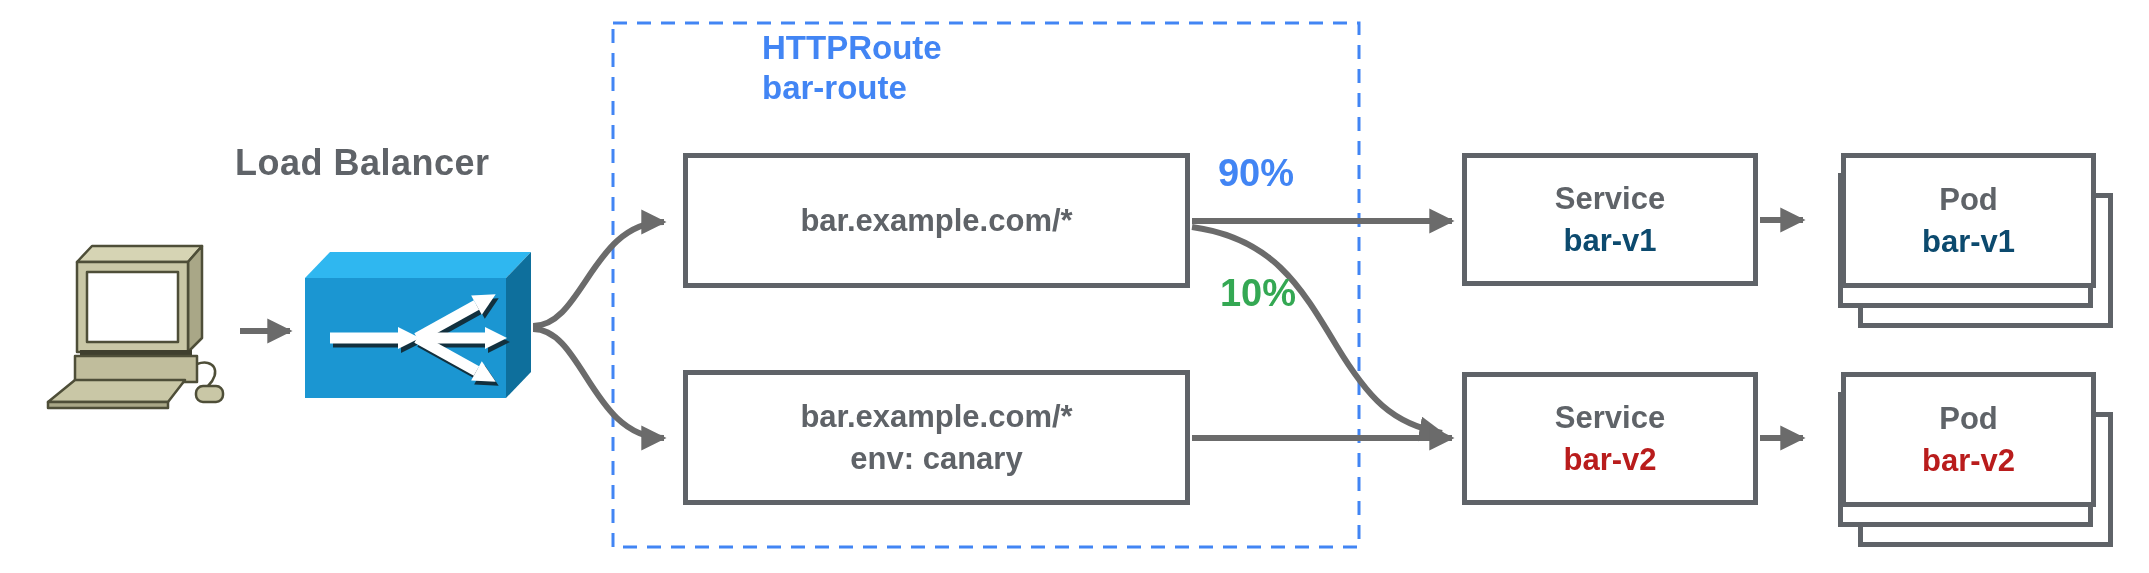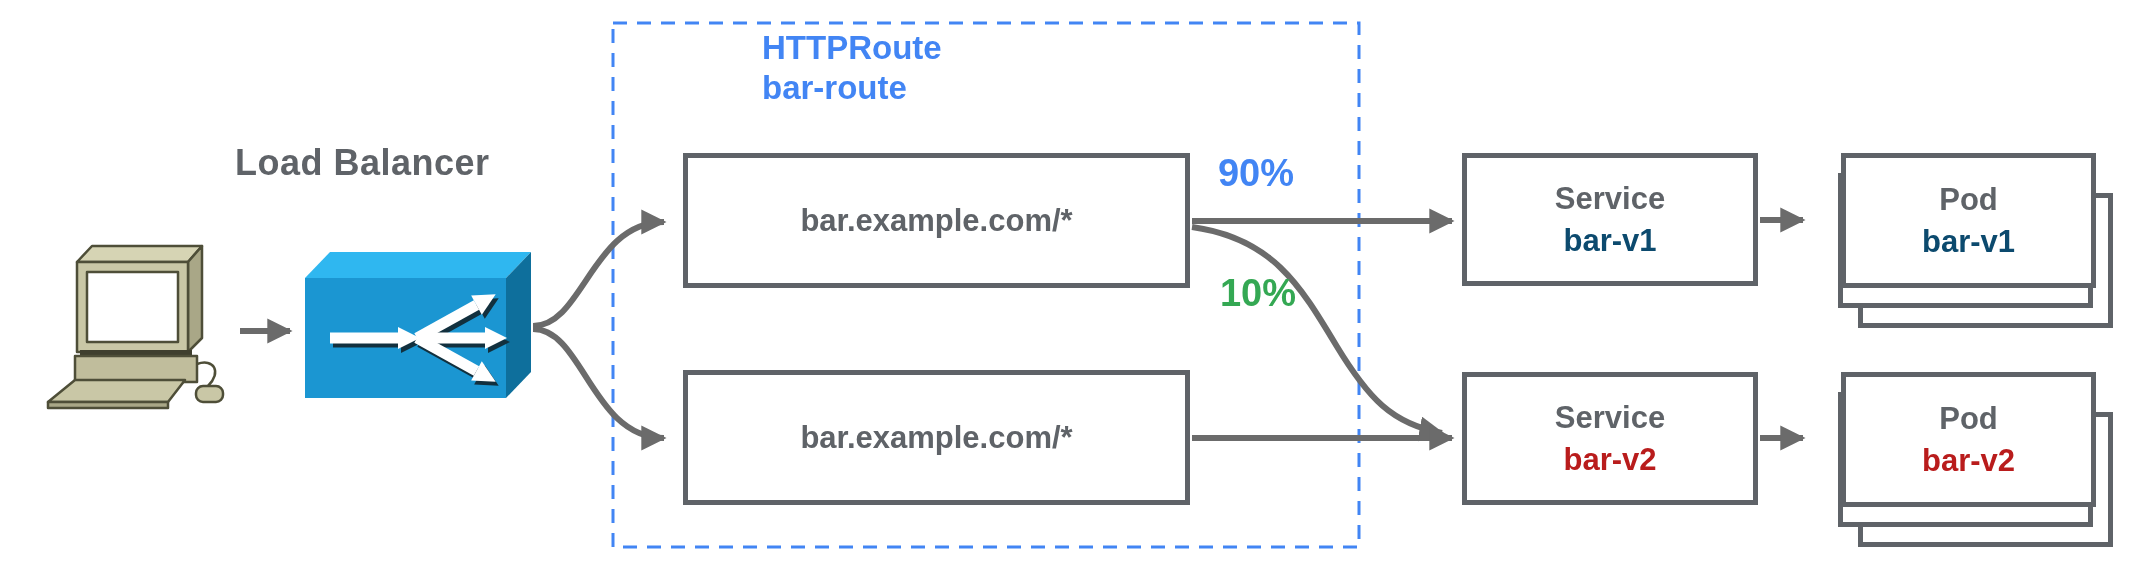--- a/index.html
+++ b/index.html
@@ -118,20 +118,21 @@
       <div>HTTPRoute</div>
       <div>bar-route</div>
     </div>
 
     <div class="node route-1">
       <div>bar.example.com/*</div>
     </div>
 
     <div class="node route-2">
       <div>bar.example.com/*</div>
+      <div>env: canary</div>
     </div>
 
     <div class="weight weight-90">90%</div>
     <div class="weight weight-10">10%</div>
 
     <div class="node svc-1">
       <div>Service</div>
       <div class="txt-blue">bar-v1</div>
     </div>
 

